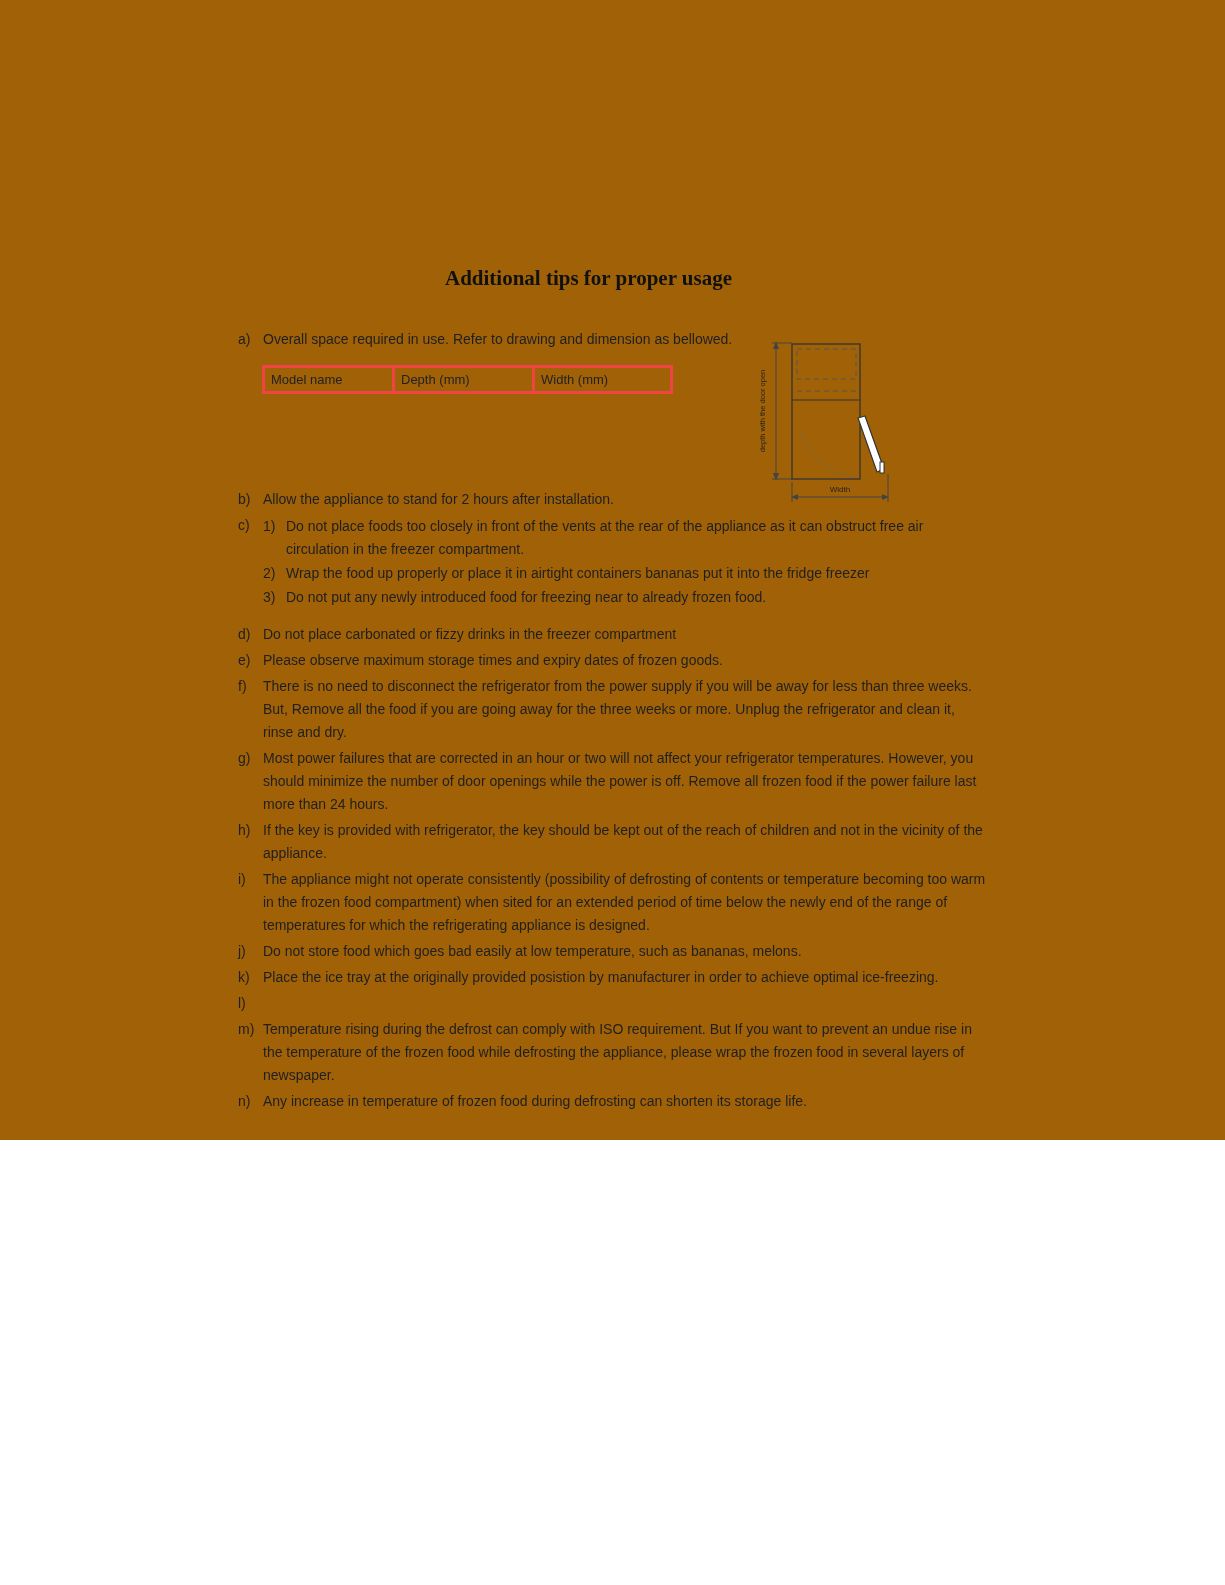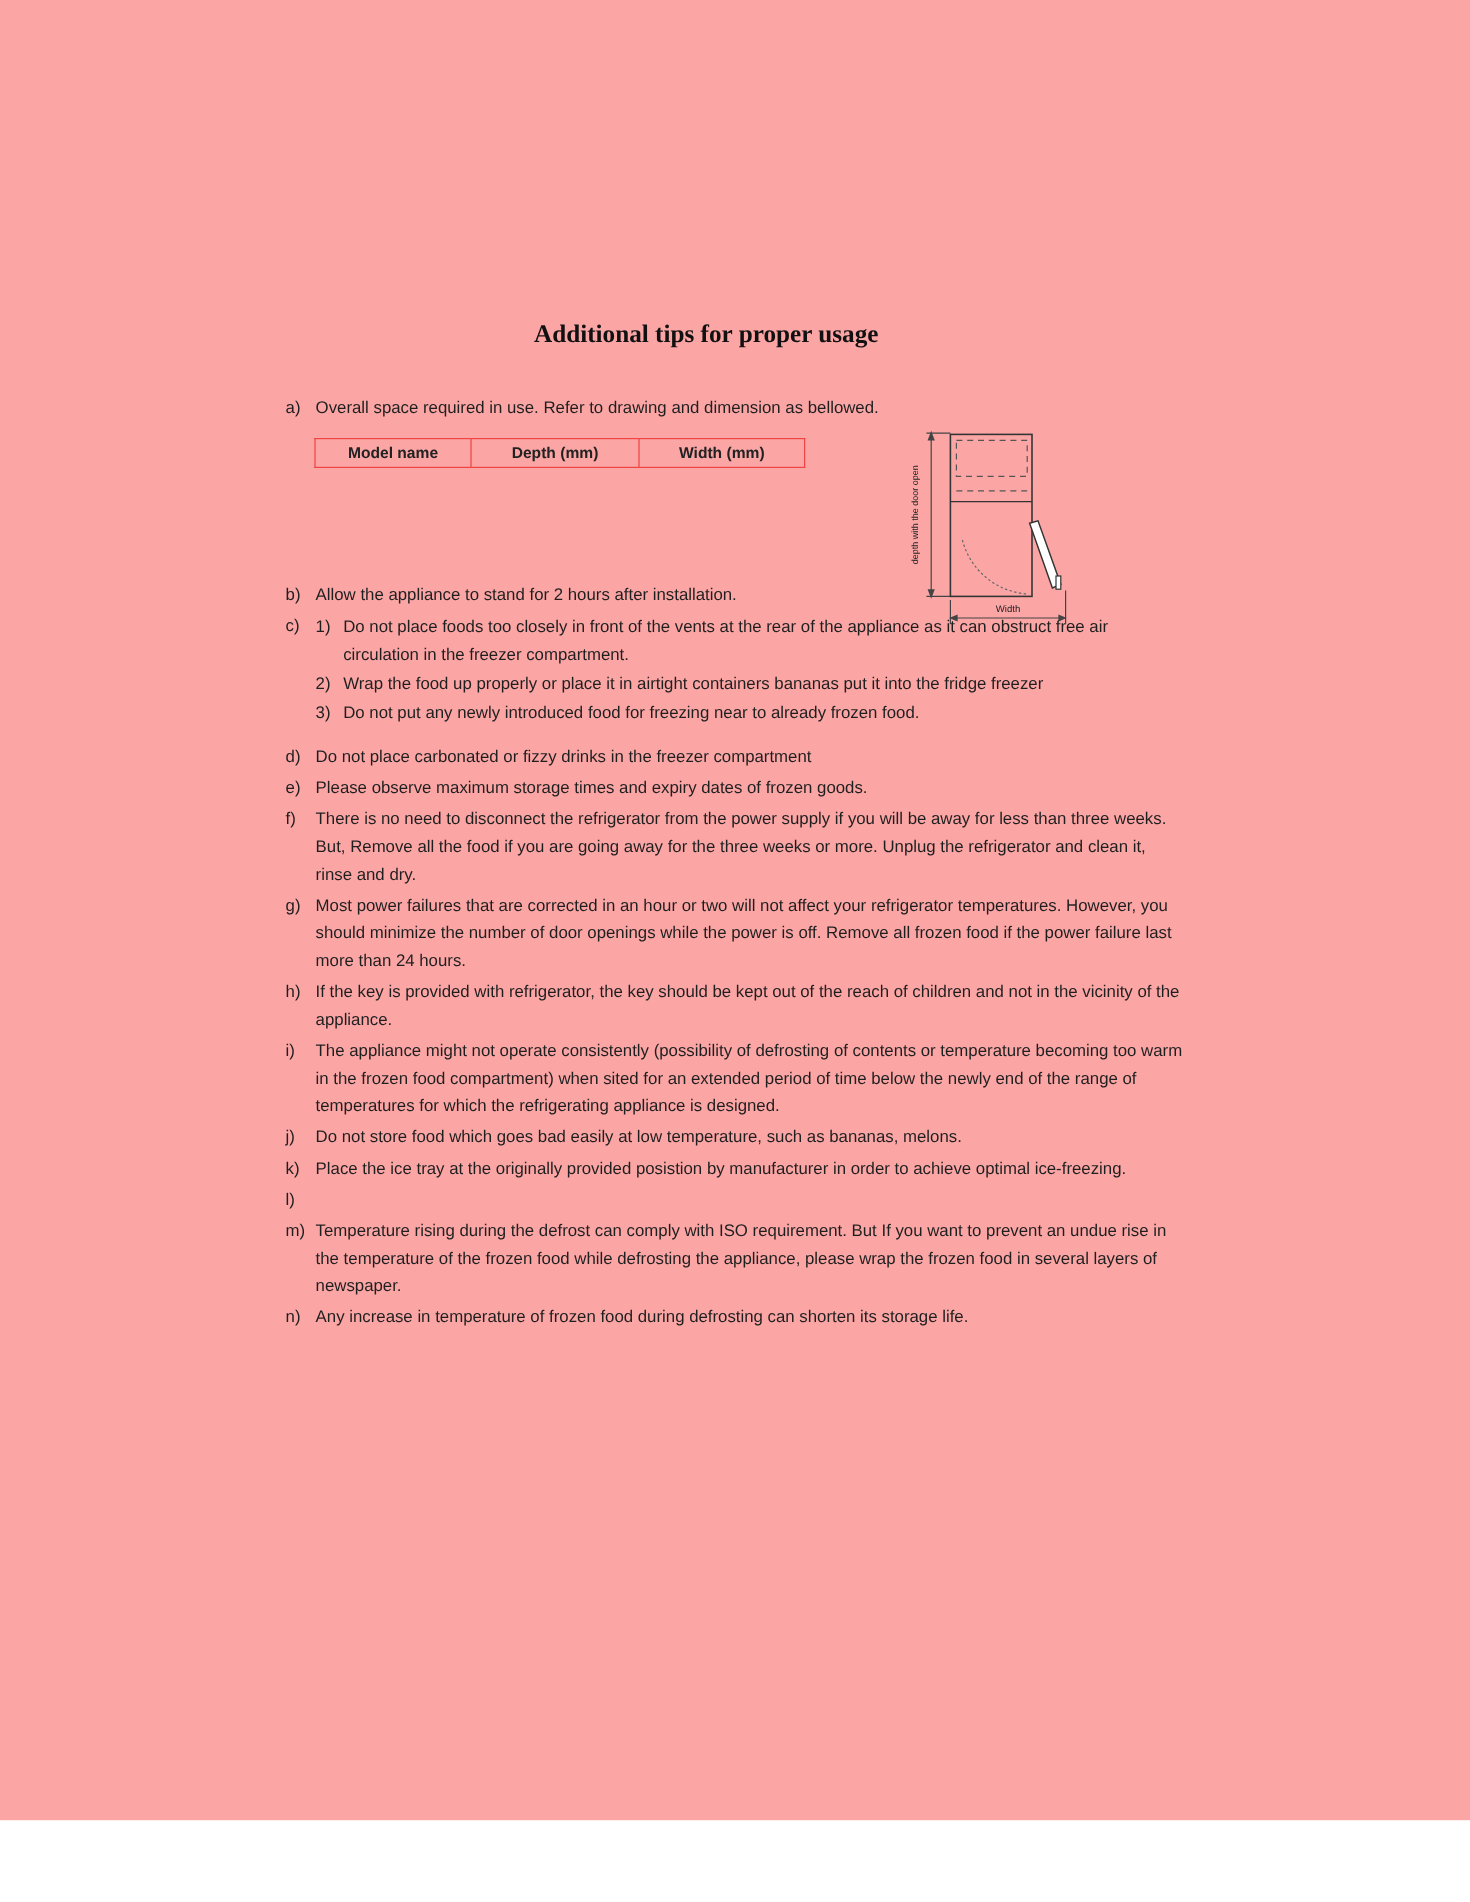--- a/index.html
+++ b/index.html
@@ -1,17 +1,17 @@
 <!DOCTYPE html>
 <html><head>
 <meta charset="utf-8">
 <style>
   html,body { margin:0; padding:0; background:#ffffff; }
   .page {
-    position:relative; width:1225px; height:1517px; background:#fca5a5;
+    position:relative; width:1225px; height:1140px; background:#a16207;
     font-family:"Liberation Sans", sans-serif; color:#1f1f1f; overflow:hidden;
   }
   .title {
     position:absolute; top:266px; left:0; width:100%;
     text-align:center; transform:translateX(-24px);
     font-family:"Liberation Serif", serif; font-weight:bold; font-size:21px;
     color:#111;
   }
   .content {
     position:absolute; left:238px; top:328px; width:750px;
@@ -22,28 +22,28 @@
   .marker.sub { width:23px; }
   .body { flex:1; min-width:0; }
   .para { }
   .sub-list { margin:1px 0 11px 0; }
   .sub-item { display:flex; margin-bottom:1px; }
   table.dim-table {
     border-collapse:collapse; margin:14px 0 0 24px;
     font-size:13px; color:#222;
   }
   table.dim-table th, table.dim-table td {
-    border:1px solid #ef4444; height:22px; text-align:center;
-    font-weight:bold; padding:0 6px;
+    border:3px solid #ef4444; height:22px; text-align:left;
+    font-weight:normal; padding:0 6px;
   }
   table.dim-table th { width:0; }
   col.c1 { width:130px; } col.c2 { width:140px; } col.c3 { width:138px; }
   .tips-list { margin-top:94px; }
   .diagram {
-    position:absolute; left:752px; top:356px; width:150px; height:175px;
+    position:absolute; left:752px; top:338px; width:150px; height:175px;
   }
   .bottom-rule {
     position:absolute; left:125px; top:1556px; width:140px; height:2px;
     background:#3d63c9;
   }
   svg text { font-family:"Liberation Sans", sans-serif; fill:#222; }
 </style>
 </head>
 <body>
 

